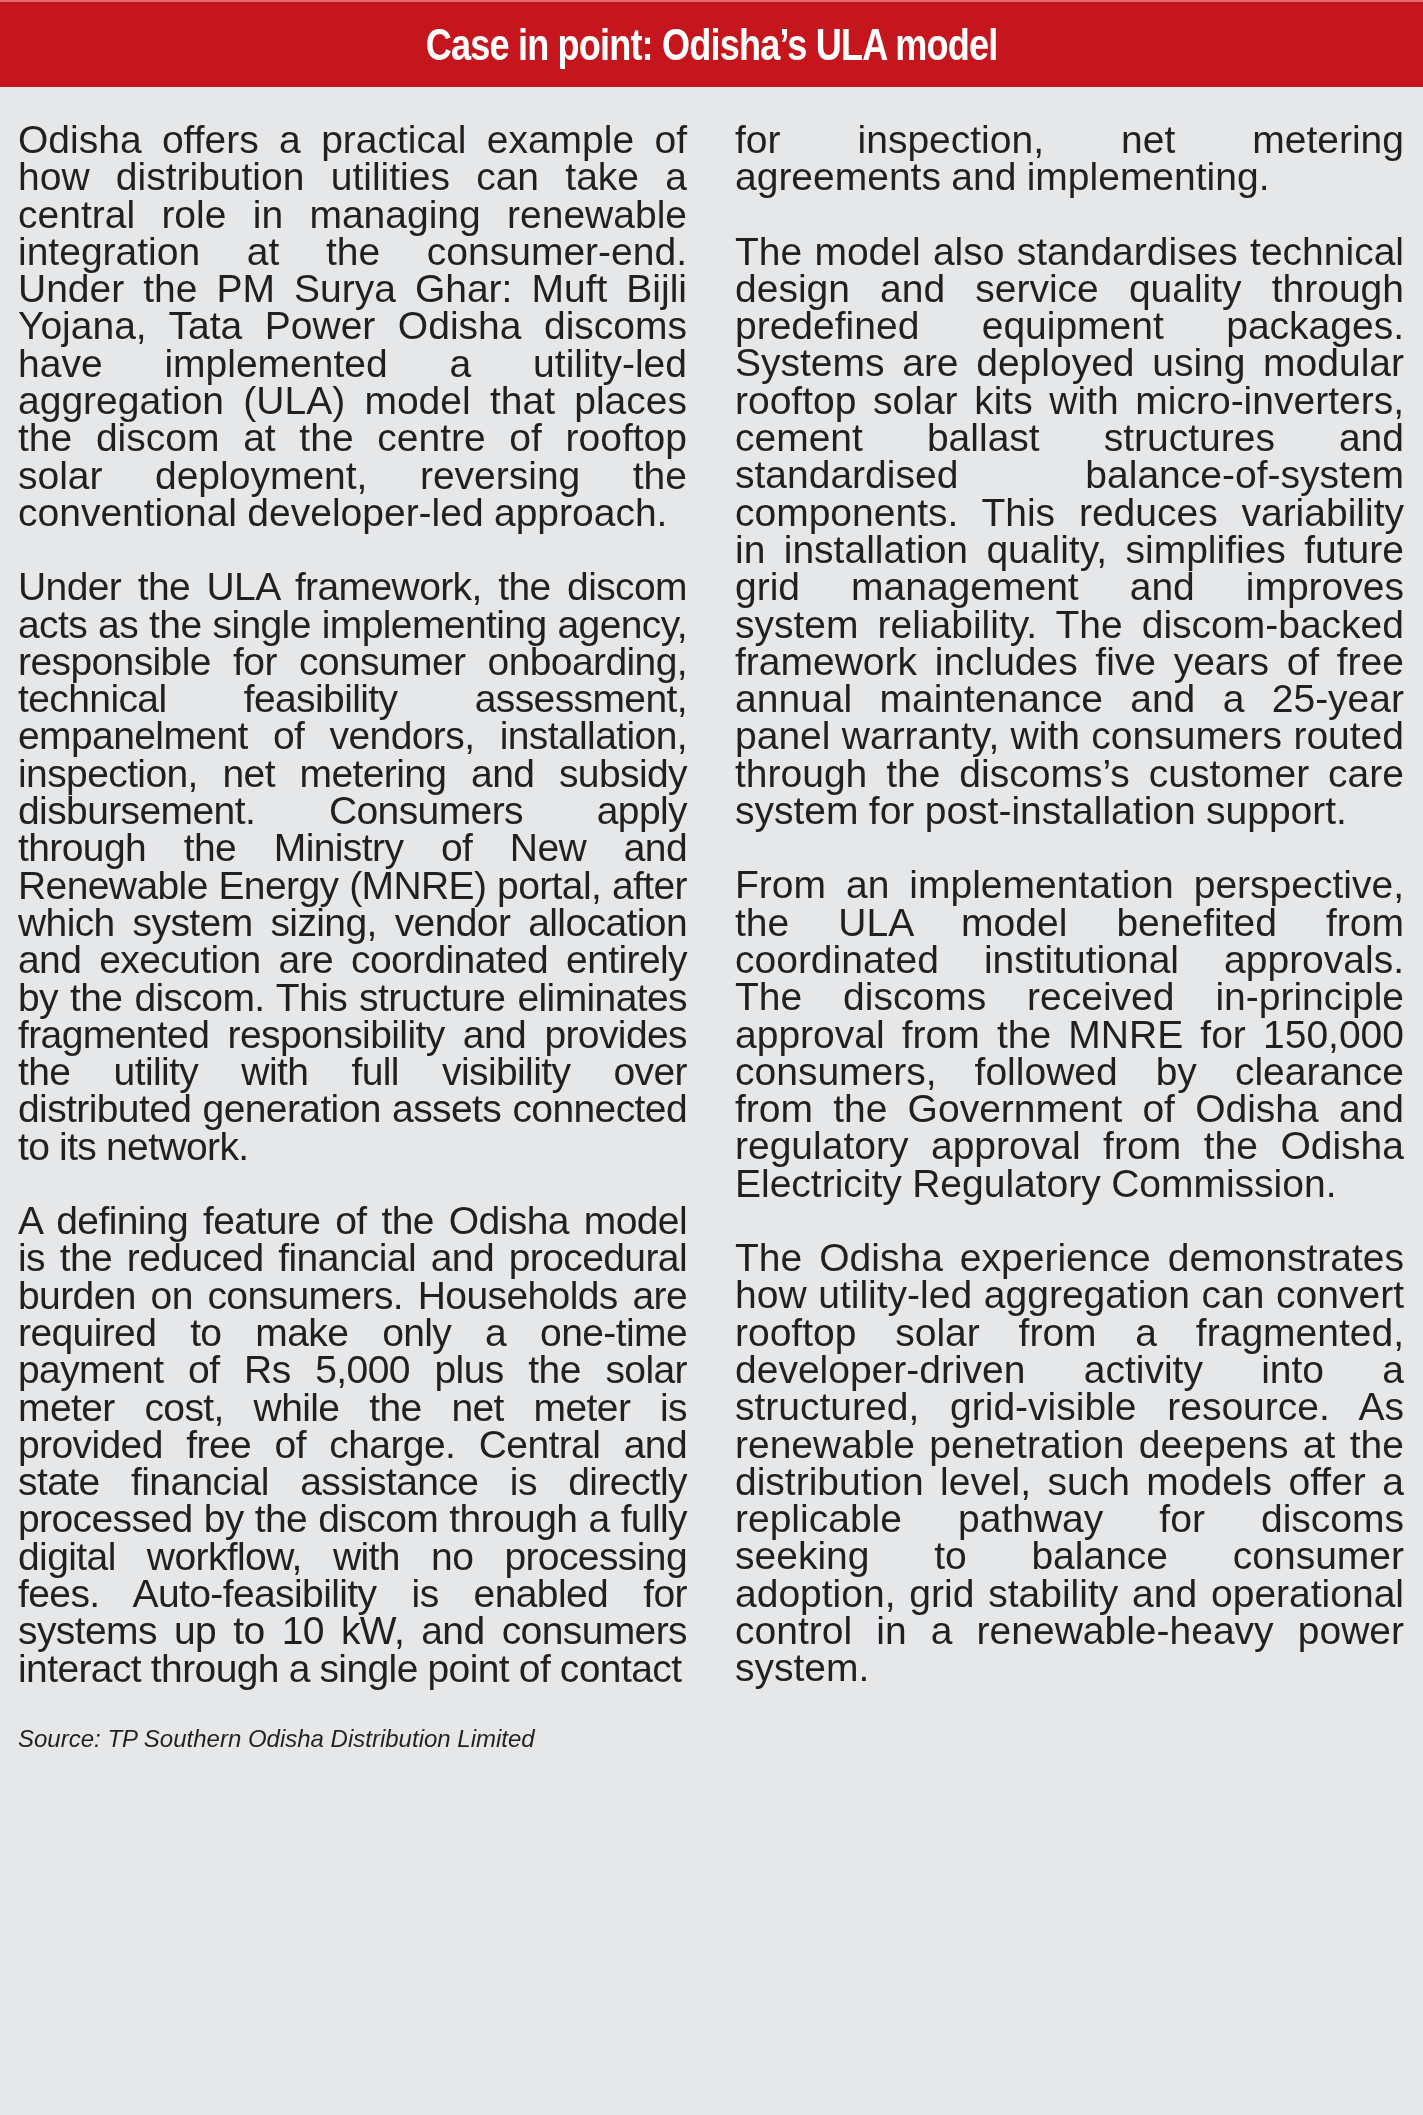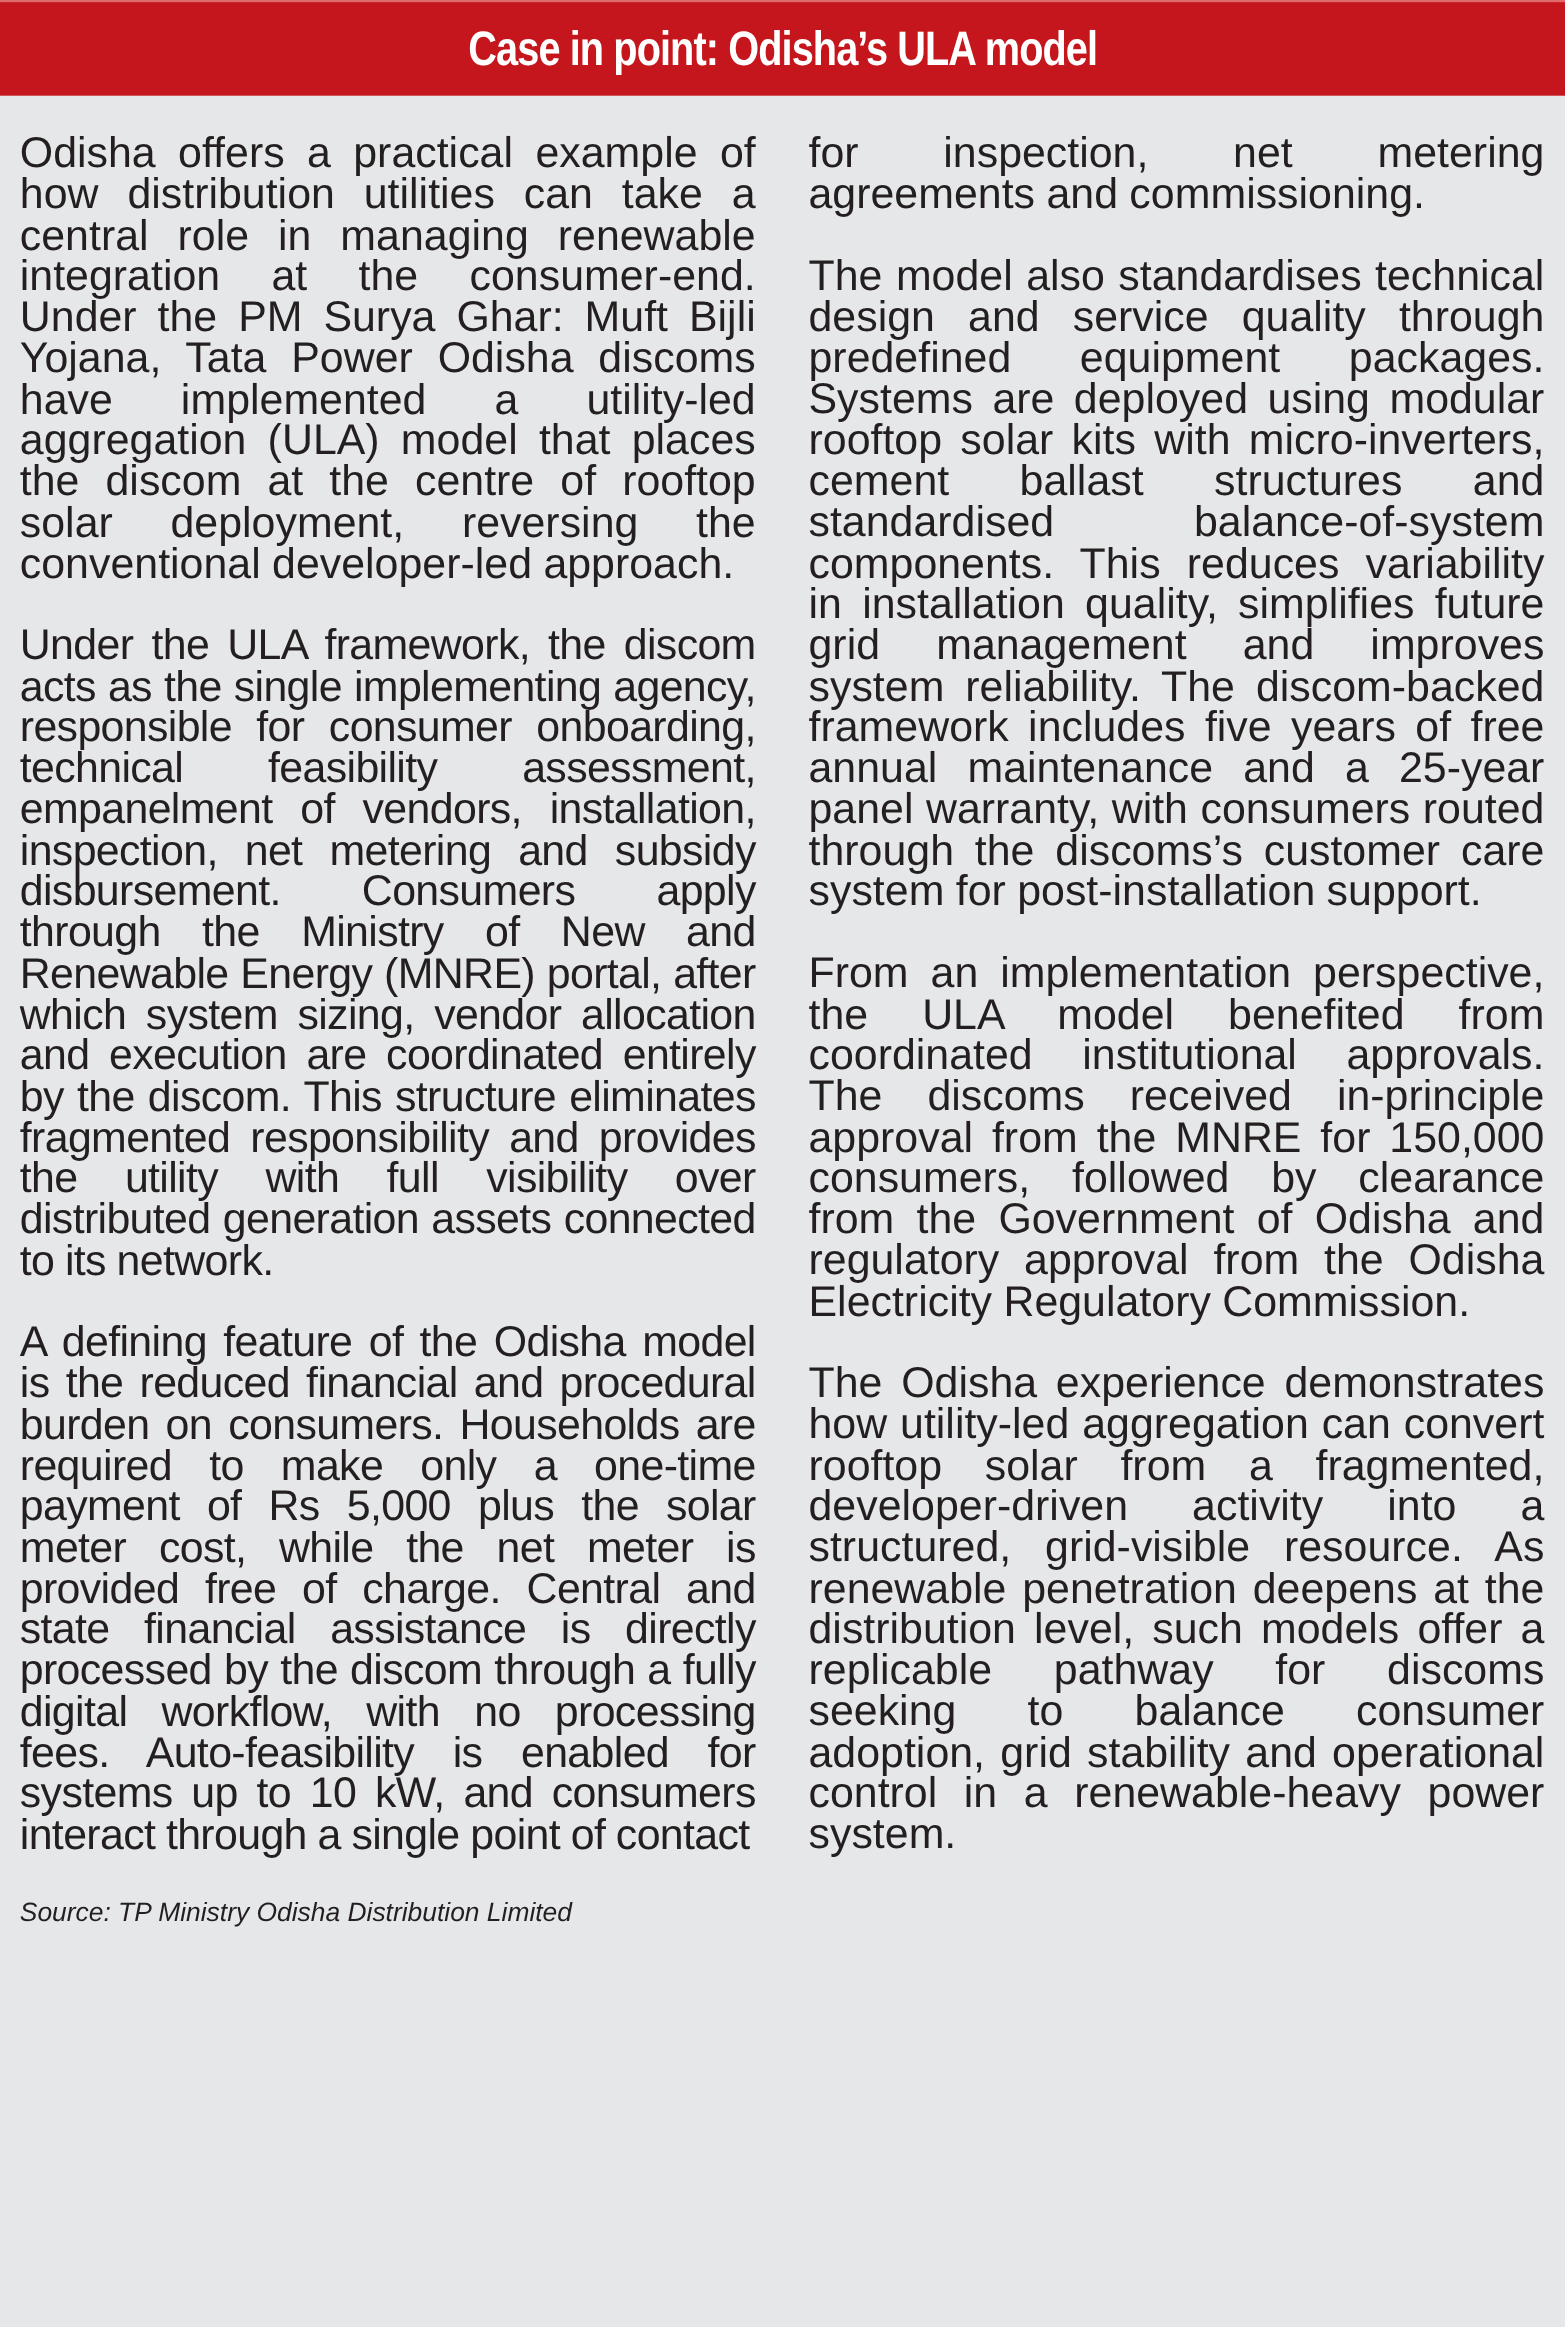--- a/index.html
+++ b/index.html
@@ -71,21 +71,21 @@
 
 <div class="header">
   <div class="header-title">Case in point: Odisha’s ULA model</div>
 </div>
 
 <div class="columns">
   <div class="col col-left">
     <p class="para">Odisha offers a practical example of how distribution utilities can take a central role in managing renewable integration at the consumer-end. Under the PM Surya Ghar: Muft Bijli Yojana, Tata Power Odisha discoms have implemented a utility-led aggregation (ULA) model that places the discom at the centre of rooftop solar deployment, reversing the conventional developer-led approach.</p>
     <p class="para condensed">Under the ULA framework, the discom acts as the single implementing agency, responsible for consumer onboarding, technical feasibility assessment, empanelment of vendors, installation, inspection, net metering and subsidy disbursement. Consumers apply through the Ministry of New and Renewable Energy (MNRE) portal, after which system sizing, vendor allocation and execution are coordinated entirely by the discom. This structure eliminates fragmented responsibility and provides the utility with full visibility over distributed generation assets connected to its network.</p>
     <p class="para condensed">A defining feature of the Odisha model is the reduced financial and procedural burden on consumers. Households are required to make only a one-time payment of Rs 5,000 plus the solar meter cost, while the net meter is provided free of charge. Central and state financial assistance is directly processed by the discom through a fully digital workflow, with no processing fees. Auto-feasibility is enabled for systems up to 10 kW, and consumers interact through a single point of contact</p>
-    <div class="source">Source: TP Ministry Odisha Distribution Limited</div>
+    <div class="source">Source: TP Southern Odisha Distribution Limited</div>
   </div>
   <div class="col col-right">
-    <p class="para">for inspection, net metering agreements and commissioning.</p>
+    <p class="para">for inspection, net metering agreements and implementing.</p>
     <p class="para">The model also standardises technical design and service quality through predefined equipment packages. Systems are deployed using modular rooftop solar kits with micro-inverters, cement ballast structures and standardised balance-of-system components. This reduces variability in installation quality, simplifies future grid management and improves system reliability. The discom-backed framework includes five years of free annual maintenance and a 25-year panel warranty, with consumers routed through the discoms’s customer care system for post-installation support.</p>
     <p class="para">From an implementation perspective, the ULA model benefited from coordinated institutional approvals. The discoms received in-principle approval from the MNRE for 150,000 consumers, followed by clearance from the Government of Odisha and regulatory approval from the Odisha Electricity Regulatory Commission.</p>
     <p class="para">The Odisha experience demonstrates how utility-led aggregation can convert rooftop solar from a fragmented, developer-driven activity into a structured, grid-visible resource. As renewable penetration deepens at the distribution level, such models offer a replicable pathway for discoms seeking to balance consumer adoption, grid stability and operational control in a renewable-heavy power system.</p>
   </div>
 </div>
 
 </body></html>

